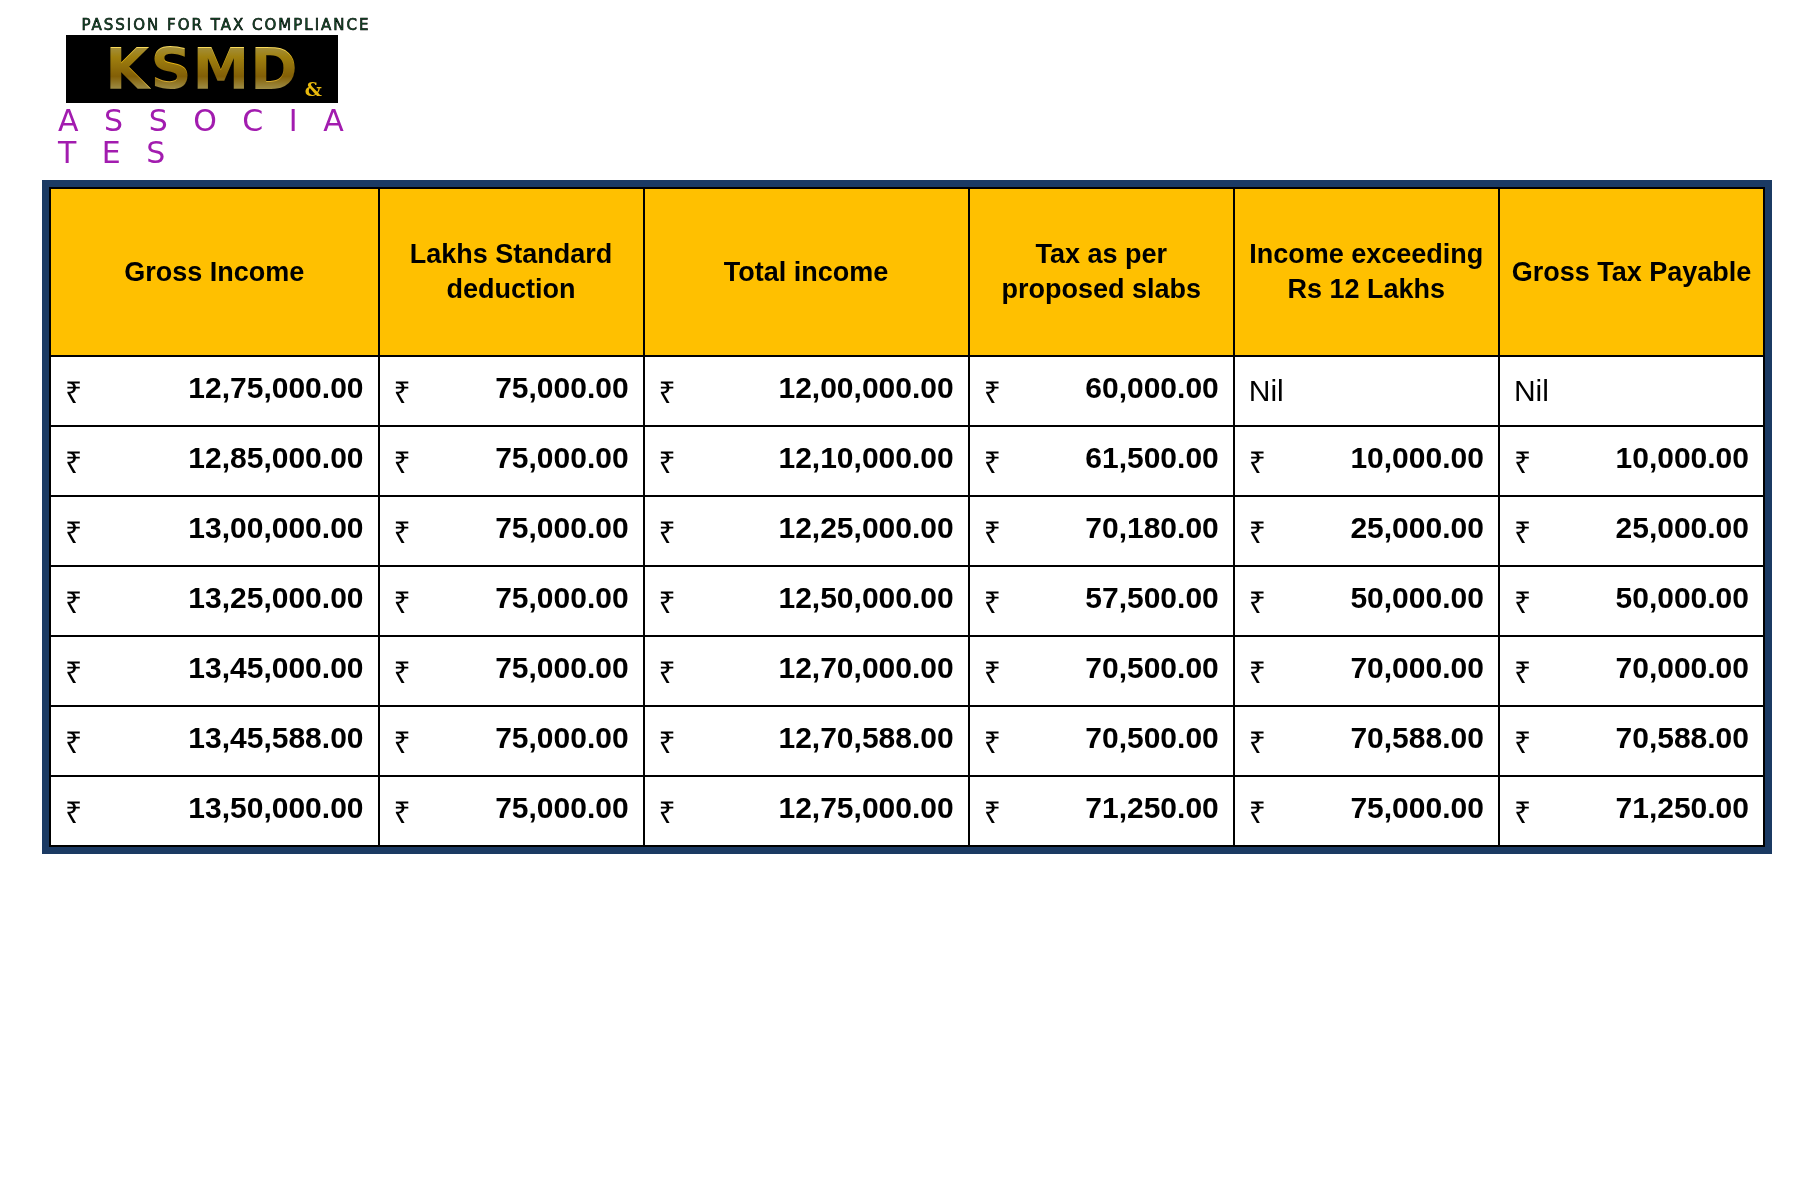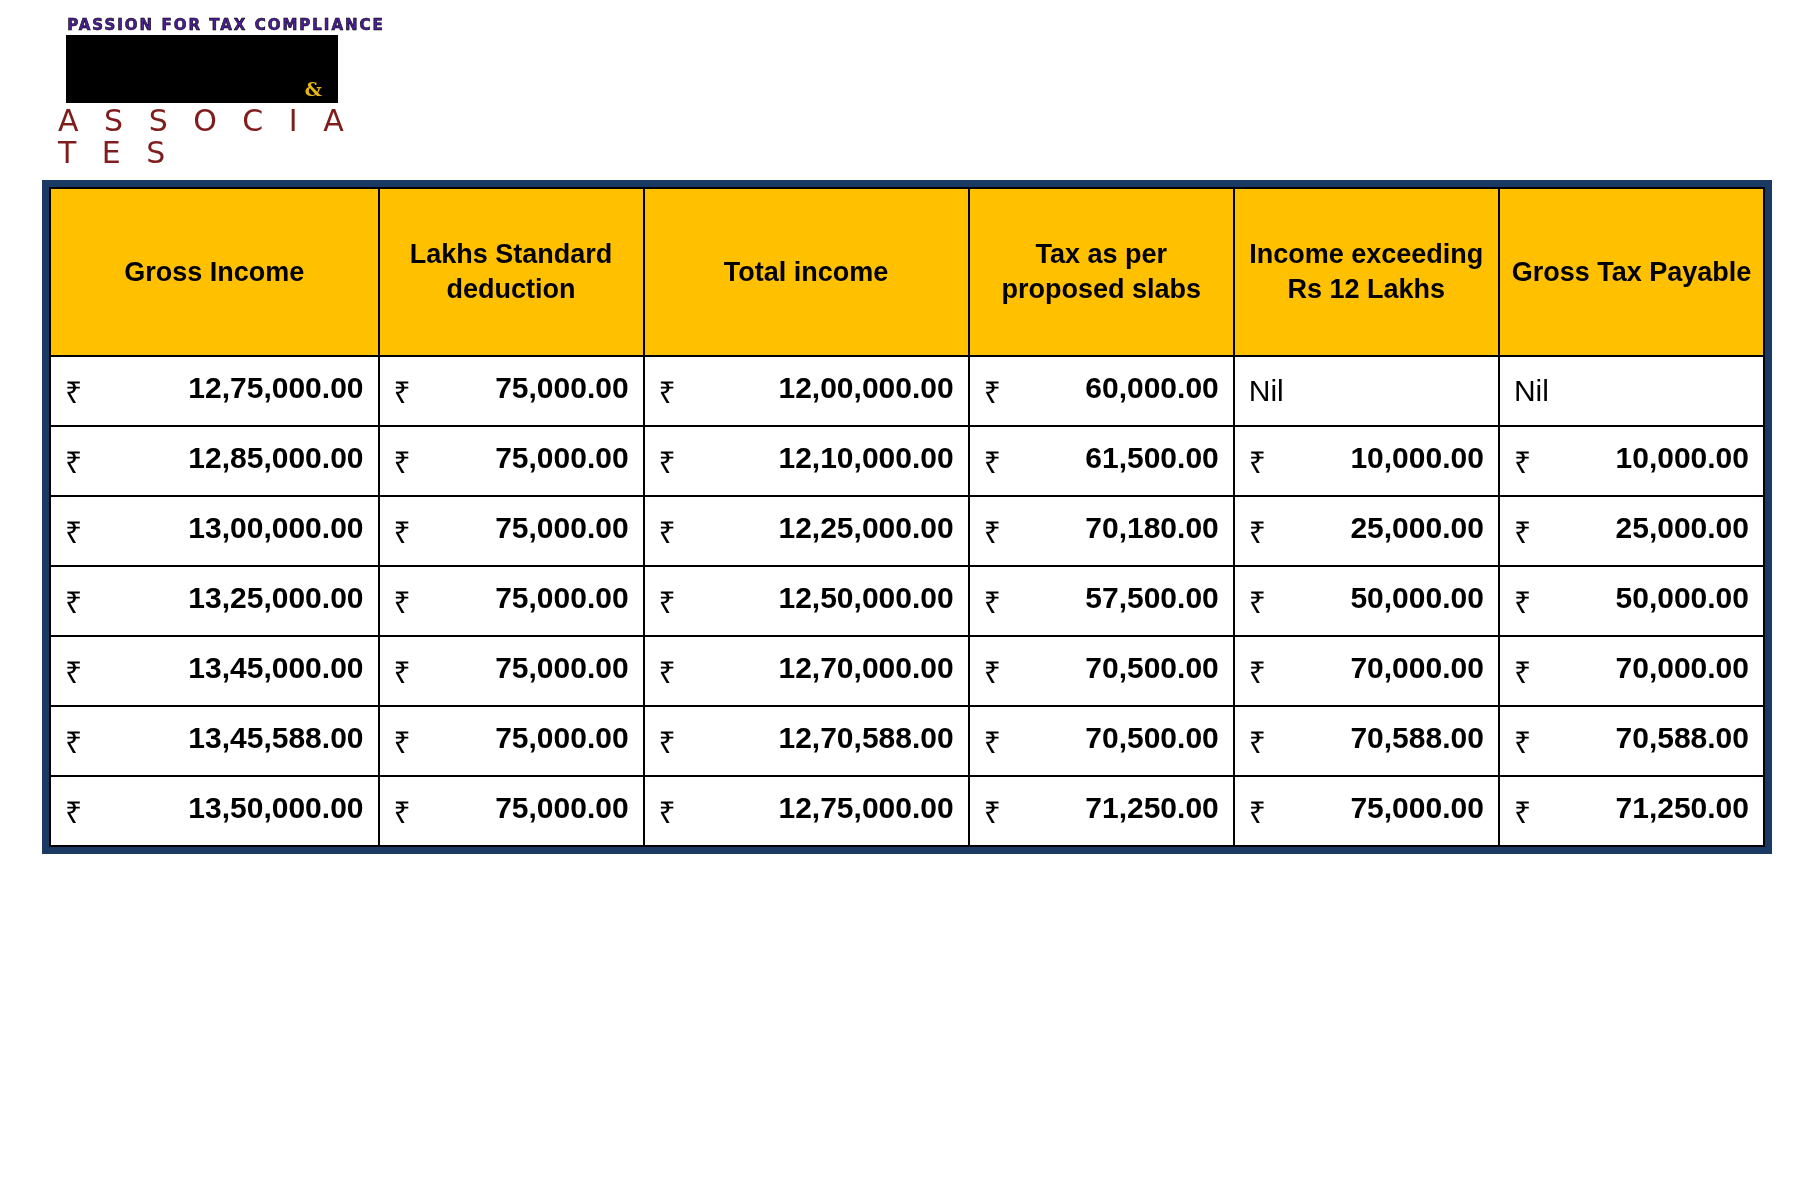--- a/index.html
+++ b/index.html
@@ -17,24 +17,24 @@
 
   
   .logo-block {
     position: absolute;
     left: 58px;
     top: 18px;
     width: 330px;
   }
   .logo-tagline {
     font-family: "DejaVu Sans", sans-serif;
-    font-weight: 700;
+    font-weight: 400;
     font-size: 15px;
     letter-spacing: 2.0px;
-    color: #4c1d95;
+    color: #14532d;
     text-align: center;
     line-height: 1;
     margin-left: 6px;
     margin-bottom: 2px;
     -webkit-text-stroke: 0.6px #000;
   }
   .logo-mark {
     background: #000000;
     height: 68px;
     width: 272px;
@@ -66,21 +66,21 @@
     font-weight: 700;
     font-size: 19px;
     color: #e8b90d;
     line-height: 1;
   }
   .logo-assoc {
     font-family: "DejaVu Sans", sans-serif;
     font-weight: 400;
     font-size: 30px;
     letter-spacing: 8px;
-    color: #7f1d1d;
+    color: #a21caf;
     line-height: 1.05;
     margin-top: 2px;
     margin-left: 0px;
   }
 
   
   .table-frame {
     position: absolute;
     left: 42px;
     top: 180px;
@@ -146,20 +146,21 @@
   col.c3 { width: 230px; }
   col.c4 { width: 230px; }
   col.c5 { width: 230px; }
 </style>
 </head>
 <body>
 
 <div class="logo-block">
   <div class="logo-tagline">PASSION FOR TAX COMPLIANCE</div>
   <div class="logo-mark">
+    <span class="logo-mark-text">KSMD</span>
     <span class="logo-amp">&amp;</span>
   </div>
   <div class="logo-assoc">A S S O C I A T E S</div>
 </div>
 
 <div class="table-frame">
   <table class="tax-table">
     <colgroup>
       <col class="c0">
         <col class="c1">

